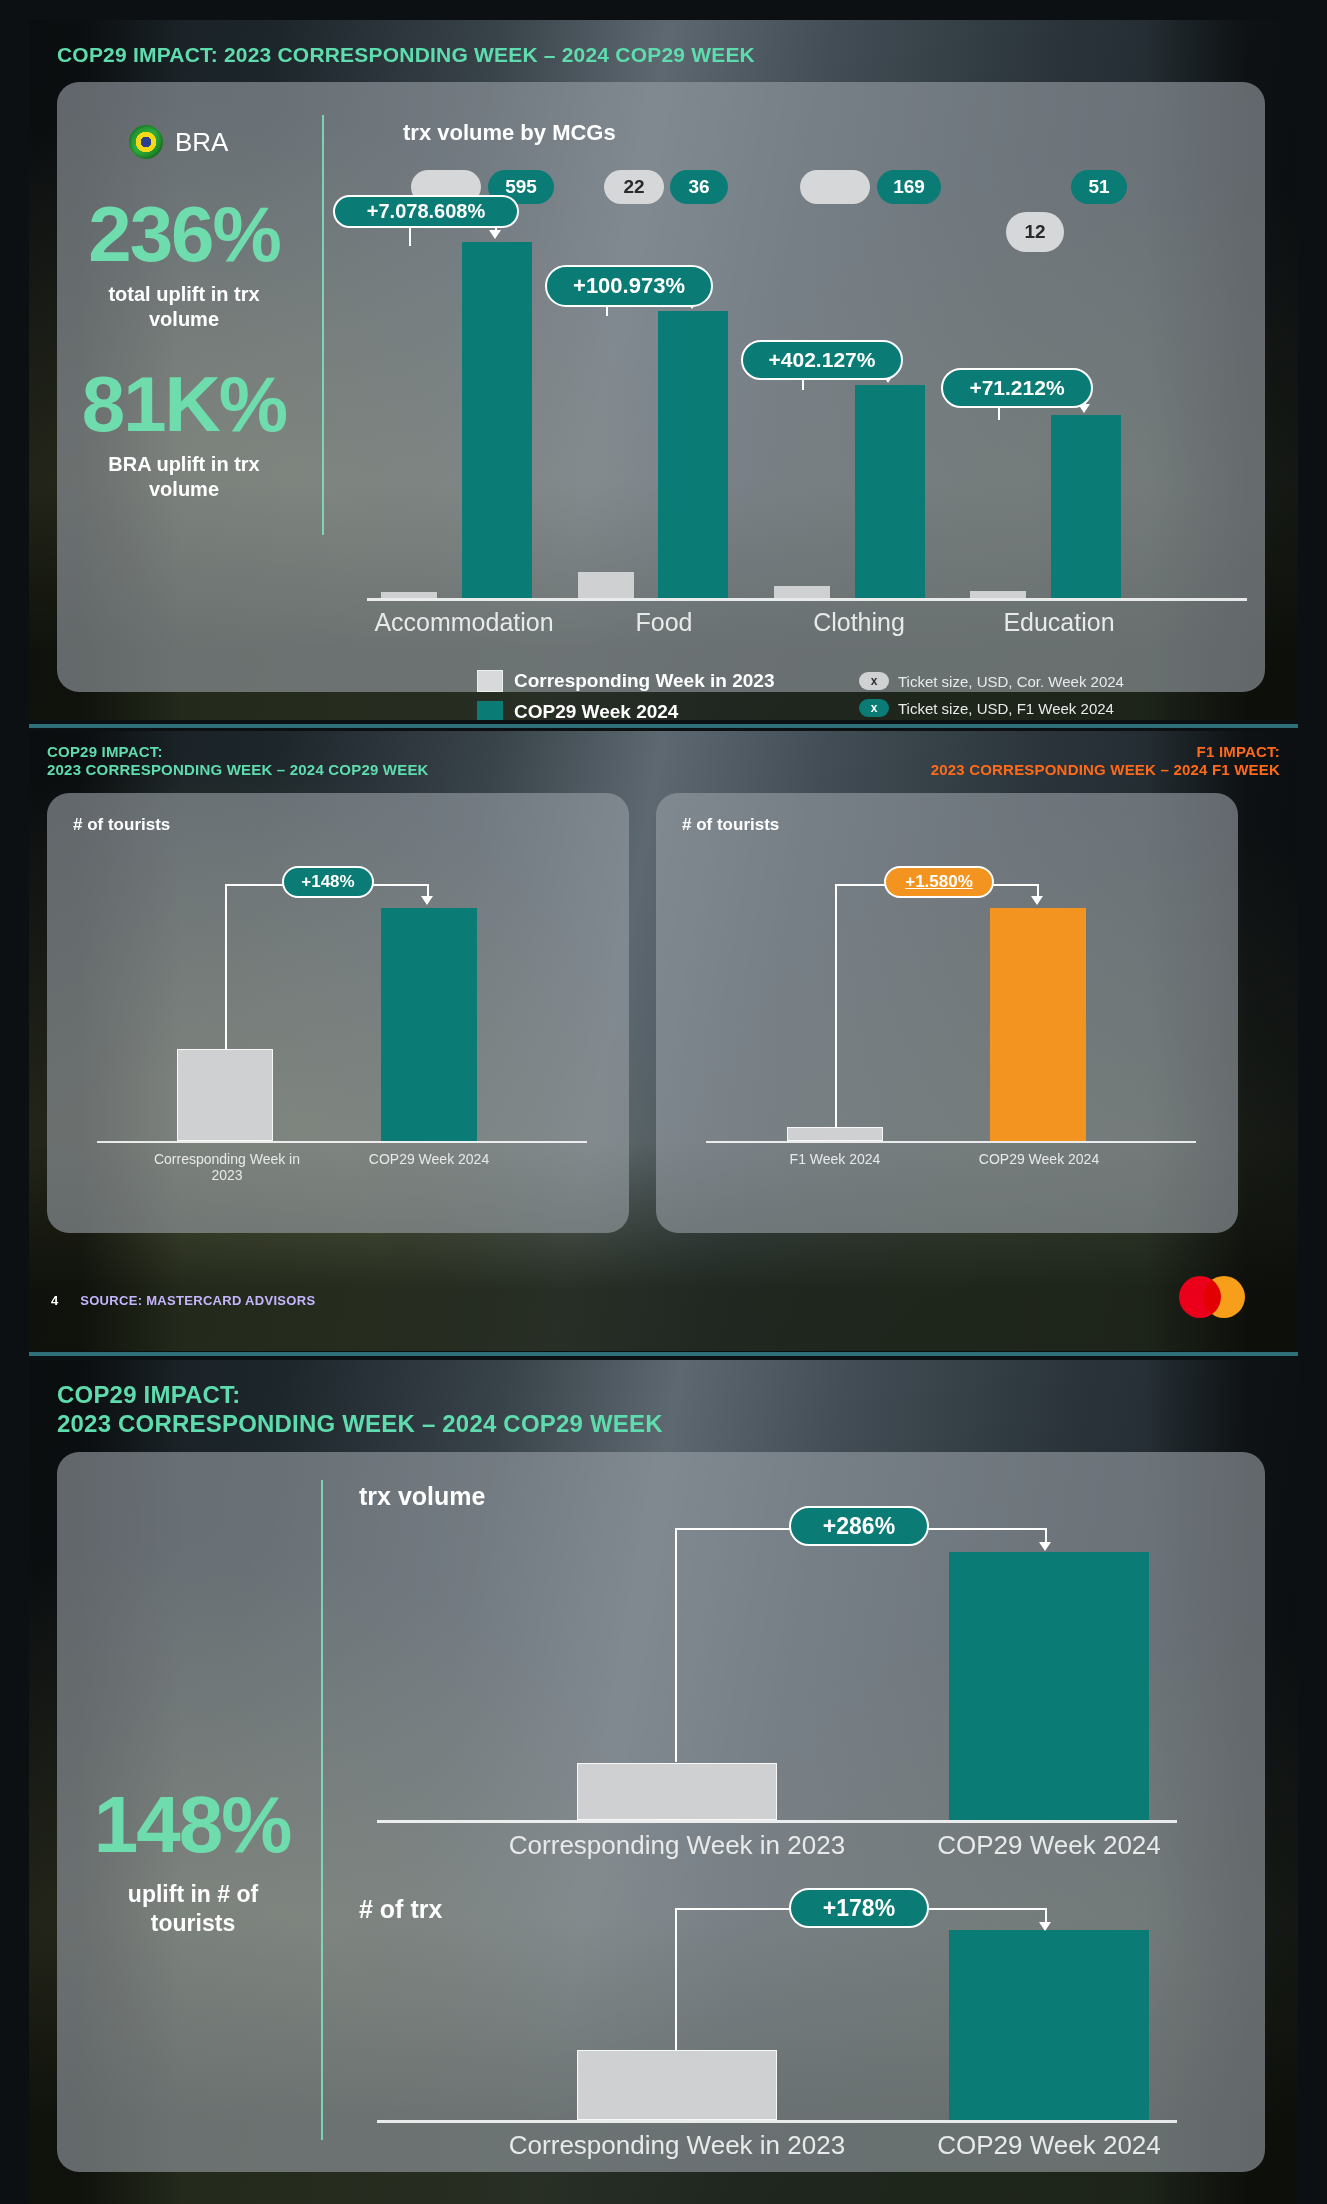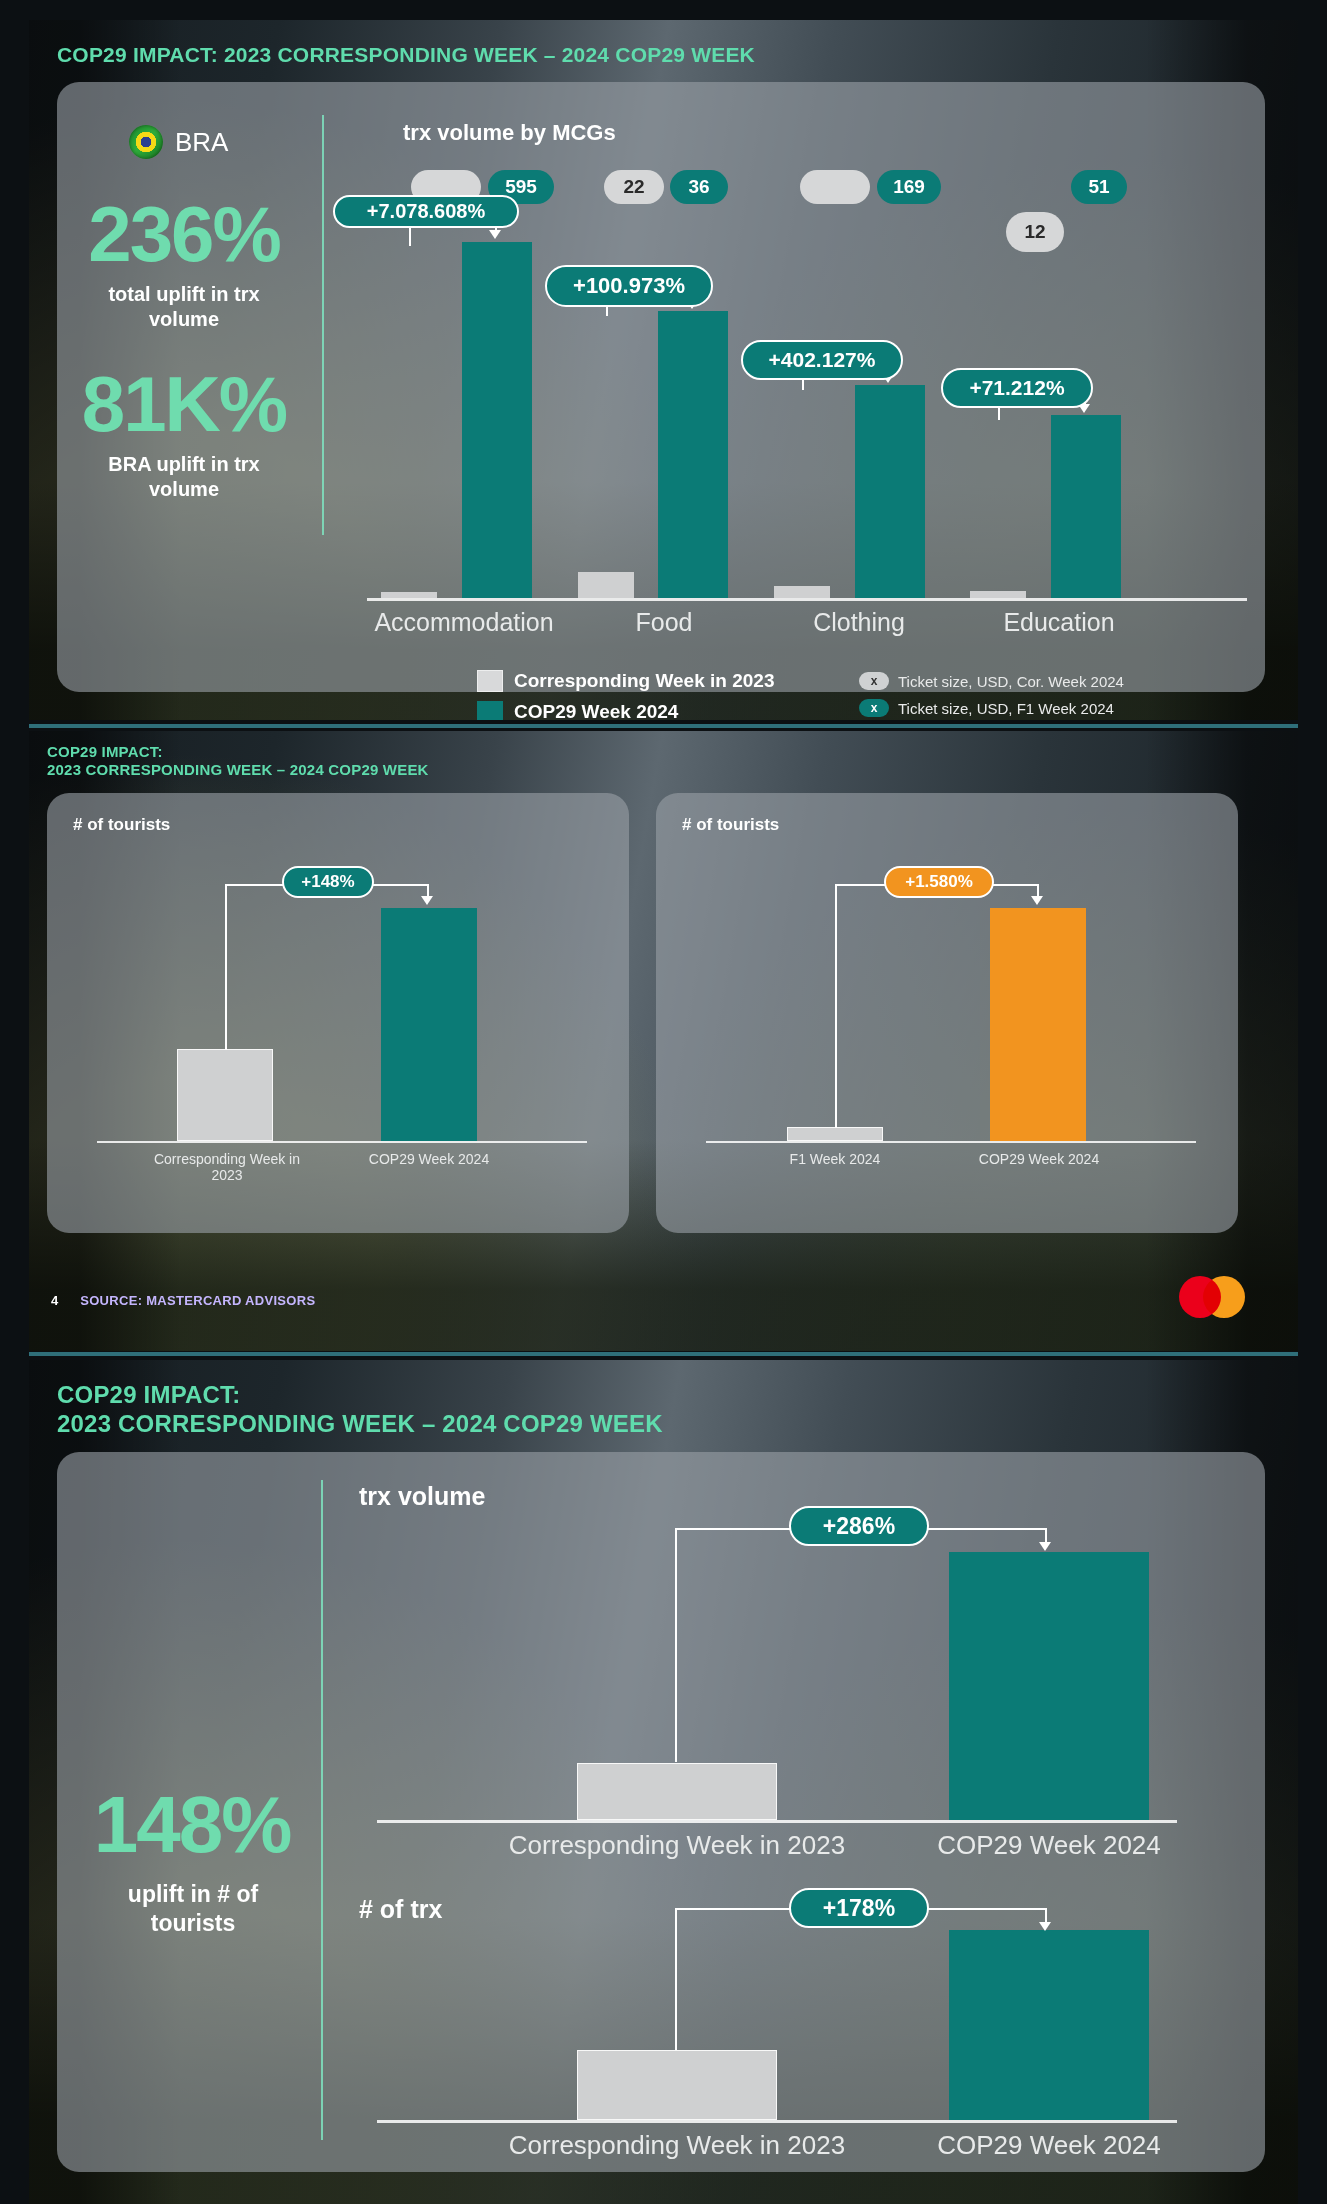--- a/index.html
+++ b/index.html
@@ -284,20 +284,22 @@
   </div>
 
   <div class="sep" style="top:724px;"></div>
 
   <div class="slide" style="top:731px; height:620px;">
     <div class="bg"></div>
 
     <div class="slide-title" style="left:18px; top:12px; font-size:15px;">COP29 IMPACT:
 2023 CORRESPONDING WEEK – 2024 COP29 WEEK</div>
 
+    <div class="slide-title" style="right:18px; top:12px; font-size:15px; color:#ff6a1a; text-align:right;">F1 IMPACT:
+2023 CORRESPONDING WEEK – 2024 F1 WEEK</div>
 
     <div class="card" style="left:18px; top:62px; width:582px; height:440px;"></div>
 
     <div class="card-label" style="left:44px; top:84px; font-size:17px;"># of tourists</div>
 
     <div class="axis" style="left:68px; top:1141px; width:490px; top:410px; height:2px;"></div>
 
     <div class="bar grey outline" style="left:148px; top:318px; width:96px; height:92px;"></div>
     <div class="bar teal" style="left:352px; top:177px; width:96px; height:233px;"></div>
 
@@ -322,21 +324,21 @@
     <div class="bar grey outline" style="left:758px; top:396px; width:96px; height:14px;"></div>
     <div class="bar orange" style="left:961px; top:177px; width:96px; height:233px;"></div>
 
     <div class="conn" style="left:806px; top:153px; width:206px; height:248px;">
       <div class="seg" style="left:0; top:0; width:2px; height:244px;"></div>
       <div class="seg" style="left:0; top:0; width:204px; height:2px;"></div>
       <div class="seg" style="left:202px; top:0; width:2px; height:14px;"></div>
       <div class="arrow" style="left:196px; top:12px;"></div>
     </div>
 
-    <div class="pill orange" style="left:855px; top:135px; width:110px; height:32px; font-size:17px;">+1.580%</div>
+    <div class="pill orange" style="left:855px; top:135px; width:110px; height:32px; font-size:17px;text-decoration:underline;">+1.580%</div>
 
     <div class="cat-label" style="left:736px; top:420px; width:140px; font-size:14px;">F1 Week 2024</div>
     <div class="cat-label" style="left:930px; top:420px; width:160px; font-size:14px;">COP29 Week 2024</div>
 
     <div class="footer" style="left:22px; top:562px;">
       <div class="foot-num">4</div>
       <div class="foot-src">SOURCE: MASTERCARD ADVISORS</div>
     </div>
 
     <div class="mc-logo" style="left:1150px; top:545px;">

